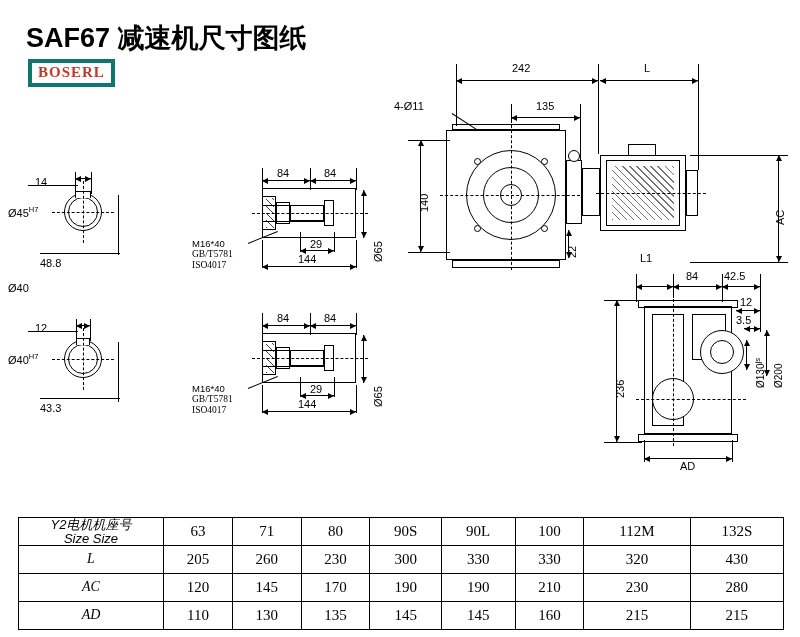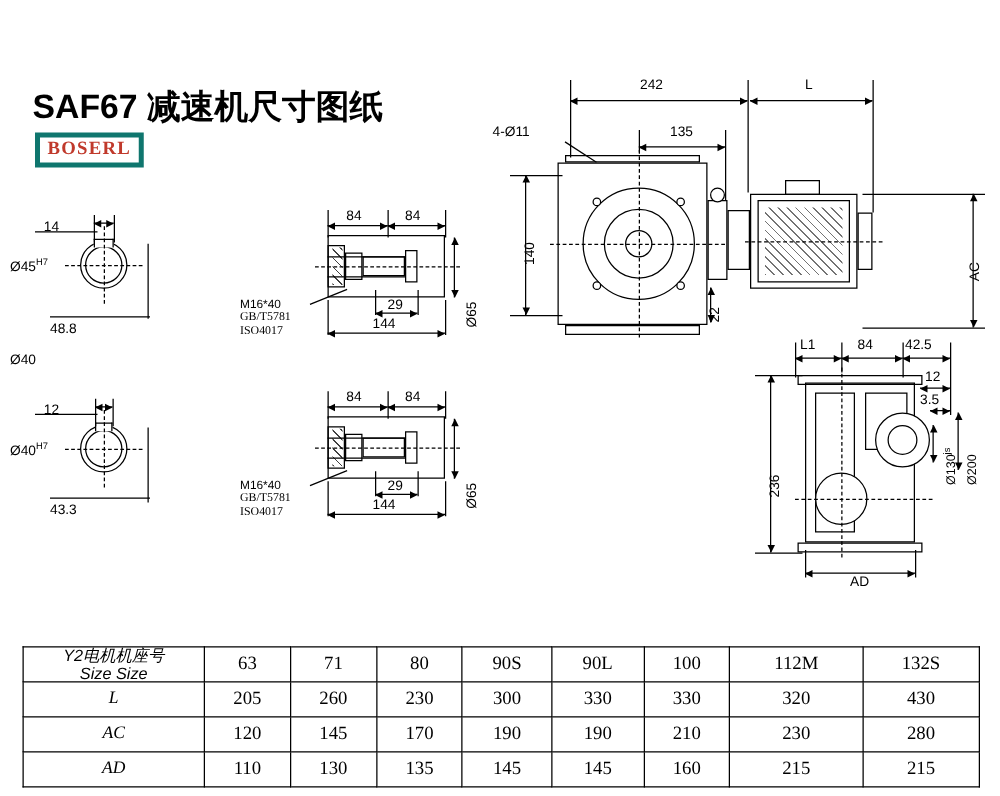--- a/index.html
+++ b/index.html
@@ -4,21 +4,21 @@
 <style>
   html,body{margin:0;padding:0;}
   body{
     width:800px;height:637px;
     background:#ffffff;
     font-family:"Liberation Sans", sans-serif;
     color:#000;
     position:relative;
     overflow:hidden;
   }
-  .abs{position:absolute;margin-top:47px;}
+  .abs{position:absolute;}
   
   #title{
     left:26px;top:20px;
     font-size:27px;font-weight:bold;
     letter-spacing:0px;
     white-space:nowrap;
   }
   #logo{
     left:28px;top:59px;
     border:4px solid #0f766e;
@@ -271,21 +271,21 @@
   <div class="dash-v" style="left:673px;top:294px;height:152px;"></div>
   <div class="dash-h" style="left:636px;top:399px;width:110px;"></div>
 
   <div class="ln v" style="left:636px;top:274px;height:28px;"></div>
   <div class="ln v" style="left:673px;top:274px;height:24px;"></div>
   <div class="ln v" style="left:722px;top:274px;height:28px;"></div>
   <div class="ln v" style="left:760px;top:274px;height:58px;"></div>
   <div class="dim" style="left:636px;top:286px;width:37px;"></div>
   <div class="dim" style="left:673px;top:286px;width:49px;"></div>
   <div class="dim" style="left:722px;top:286px;width:38px;"></div>
-  <div class="lbl" style="left:640px;top:270px;">L1</div>
+  <div class="lbl" style="left:640px;top:252px;">L1</div>
   <div class="lbl" style="left:686px;top:270px;">84</div>
   <div class="lbl" style="left:724px;top:270px;">42.5</div>
 
   <div class="dim" style="left:736px;top:310px;width:24px;"></div>
   <div class="lbl" style="left:740px;top:296px;">12</div>
   <div class="dim" style="left:744px;top:328px;width:16px;"></div>
   <div class="lbl" style="left:736px;top:314px;">3.5</div>
 
   <div class="ln h" style="left:604px;top:300px;width:38px;"></div>
   <div class="ln h" style="left:604px;top:442px;width:38px;"></div>

